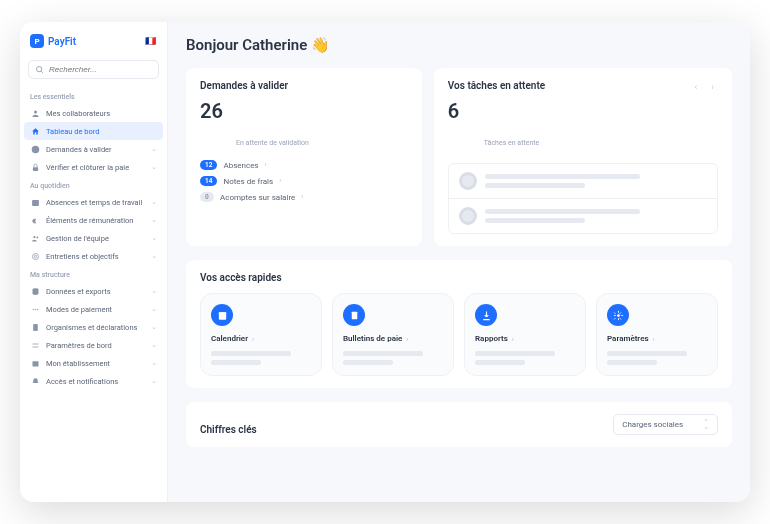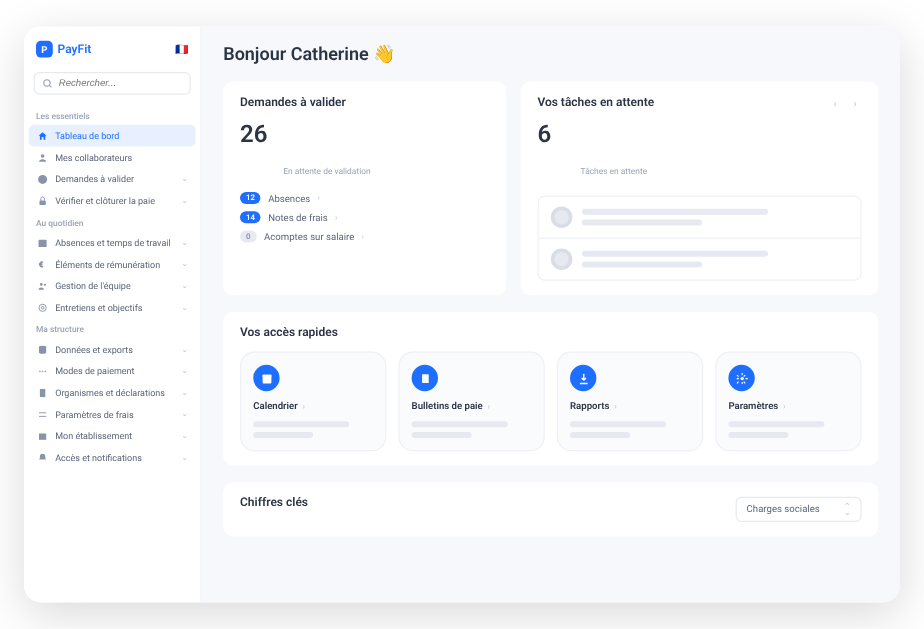--- a/index.html
+++ b/index.html
@@ -40,21 +40,21 @@
 .skeleton { height: 5px; background: #e6e9ef; border-radius: 3px; }
 .skeleton.w1 { width: 70%; }
 .skeleton.w2 { width: 45%; }
 .section-title { font-size: 10px; font-weight: 600; color: #2b3445; margin-bottom: 10px; }
 .quick-row { display: flex; gap: 10px; }
 .quick-card { flex: 1; background: #f7f8fb; border-radius: 12px; padding: 10px; border:1px solid #eef0f4; }
 .main .card .quick-card { background:#fafbfd; }
 .quick-icon { width: 22px; height: 22px; border-radius: 50%; background: #1e6fff; display: flex; align-items: center; justify-content: center; color: #fff; margin-bottom: 8px; }
 .quick-label { font-size: 8px; font-weight: 600; color: #2b3445; display: flex; align-items: center; gap: 4px; margin-bottom: 8px; }
 .quick-label .arr { color: #c1c8d6; font-size: 7px; }
-.kpi-row { display: flex; align-items: flex-start; }
+.kpi-row { display: flex; align-items: flex-end; }
 .select { margin-left: auto; border: 1px solid #e6e9ef; border-radius: 5px; padding: 5px 8px; font-size: 8px; color: #5b6577; display: flex; align-items: center; gap: 20px; background:#fff; }
 .select .upd { color: #c1c8d6; font-size: 7px; display:flex; flex-direction:column; line-height:0.6; }
 svg { display: block; }
 </style>
 </head>
 <body>
 
 <div class="app">
   <aside class="sidebar">
     <div class="brand">
@@ -66,36 +66,36 @@
       <span>
           <svg width="9" height="9" viewBox="0 0 24 24" fill="none" stroke="currentColor" stroke-width="2.5">
             <circle cx="11" cy="11" r="7"></circle>
             <line x1="21" y1="21" x2="16.5" y2="16.5"></line>
           </svg>
         </span>
       <input placeholder="Rechercher..." style="">
     </div>
 
     <div class="section-label">Les essentiels</div>
-    <div class="nav-item active">
-      <span class="nav-icon">
-          <svg width="9" height="9" viewBox="0 0 24 24" fill="currentColor">
-            <path d="M12 3l9 8h-3v9h-4v-6H10v6H6v-9H3z"></path>
-          </svg>
-        </span>
-      <span>Tableau de bord</span>
-    </div>
     <div class="nav-item">
       <span class="nav-icon">
           <svg width="9" height="9" viewBox="0 0 24 24" fill="currentColor">
             <circle cx="12" cy="8" r="4"></circle>
             <path d="M4 21c0-4 4-6 8-6s8 2 8 6"></path>
           </svg>
         </span>
       <span>Mes collaborateurs</span>
+    </div>
+    <div class="nav-item active">
+      <span class="nav-icon">
+          <svg width="9" height="9" viewBox="0 0 24 24" fill="currentColor">
+            <path d="M12 3l9 8h-3v9h-4v-6H10v6H6v-9H3z"></path>
+          </svg>
+        </span>
+      <span>Tableau de bord</span>
     </div>
     <div class="nav-item">
       <span class="nav-icon">
           <svg width="9" height="9" viewBox="0 0 24 24" fill="currentColor">
             <circle cx="12" cy="12" r="10"></circle>
           </svg>
         </span>
       <span>Demandes à valider</span>
       <span class="chev">⌄</span>
     </div>
@@ -182,21 +182,21 @@
       <span>Organismes et déclarations</span>
       <span class="chev">⌄</span>
     </div>
     <div class="nav-item">
       <span class="nav-icon">
           <svg width="9" height="9" viewBox="0 0 24 24" fill="none" stroke="currentColor" stroke-width="2">
             <line x1="4" y1="8" x2="20" y2="8"></line>
             <line x1="4" y1="16" x2="20" y2="16"></line>
           </svg>
         </span>
-      <span>Paramètres de frais</span>
+      <span>Paramètres de bord</span>
       <span class="chev">⌄</span>
     </div>
     <div class="nav-item">
       <span class="nav-icon">
           <svg width="9" height="9" viewBox="0 0 24 24" fill="currentColor">
             <rect x="4" y="6" width="16" height="14"></rect>
           </svg>
         </span>
       <span>Mon établissement</span>
       <span class="chev">⌄</span>

